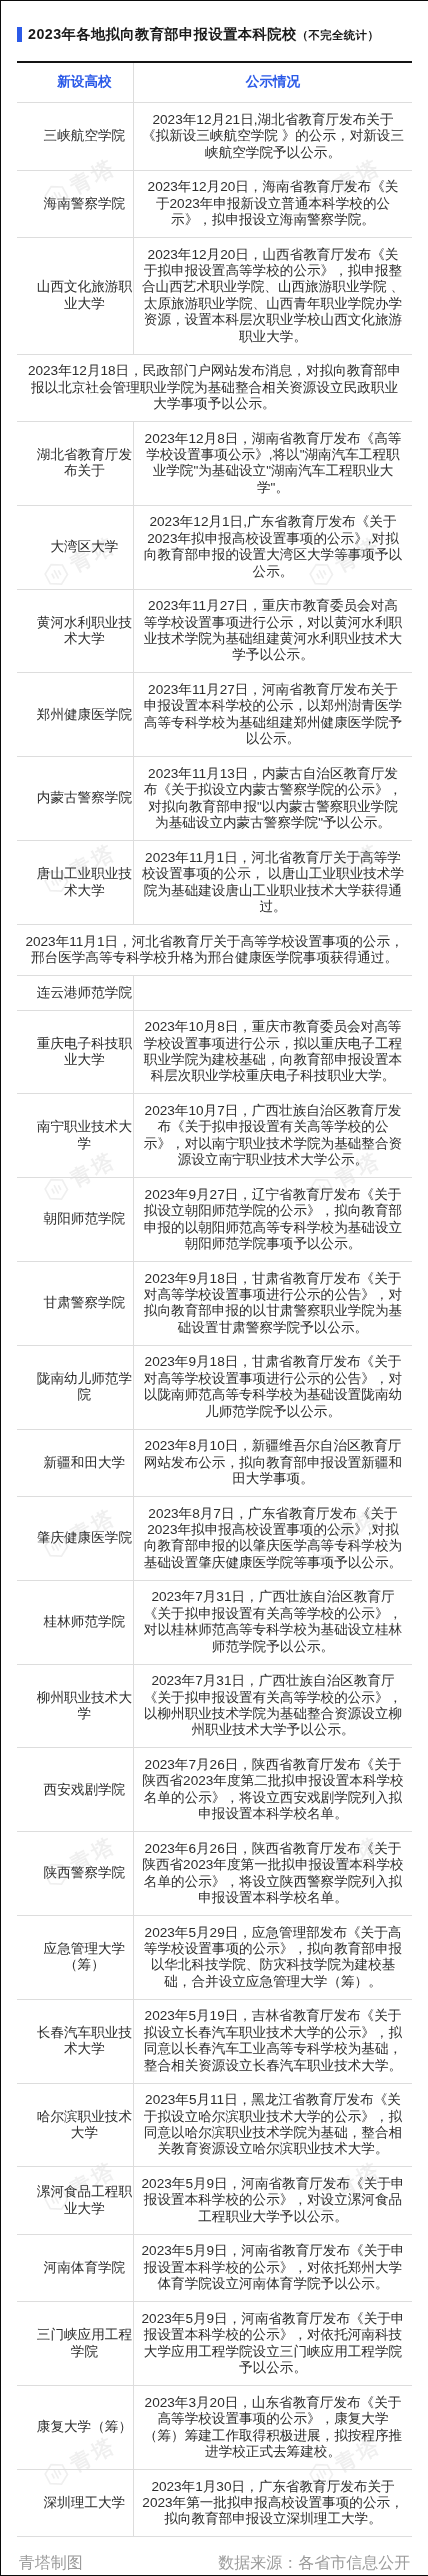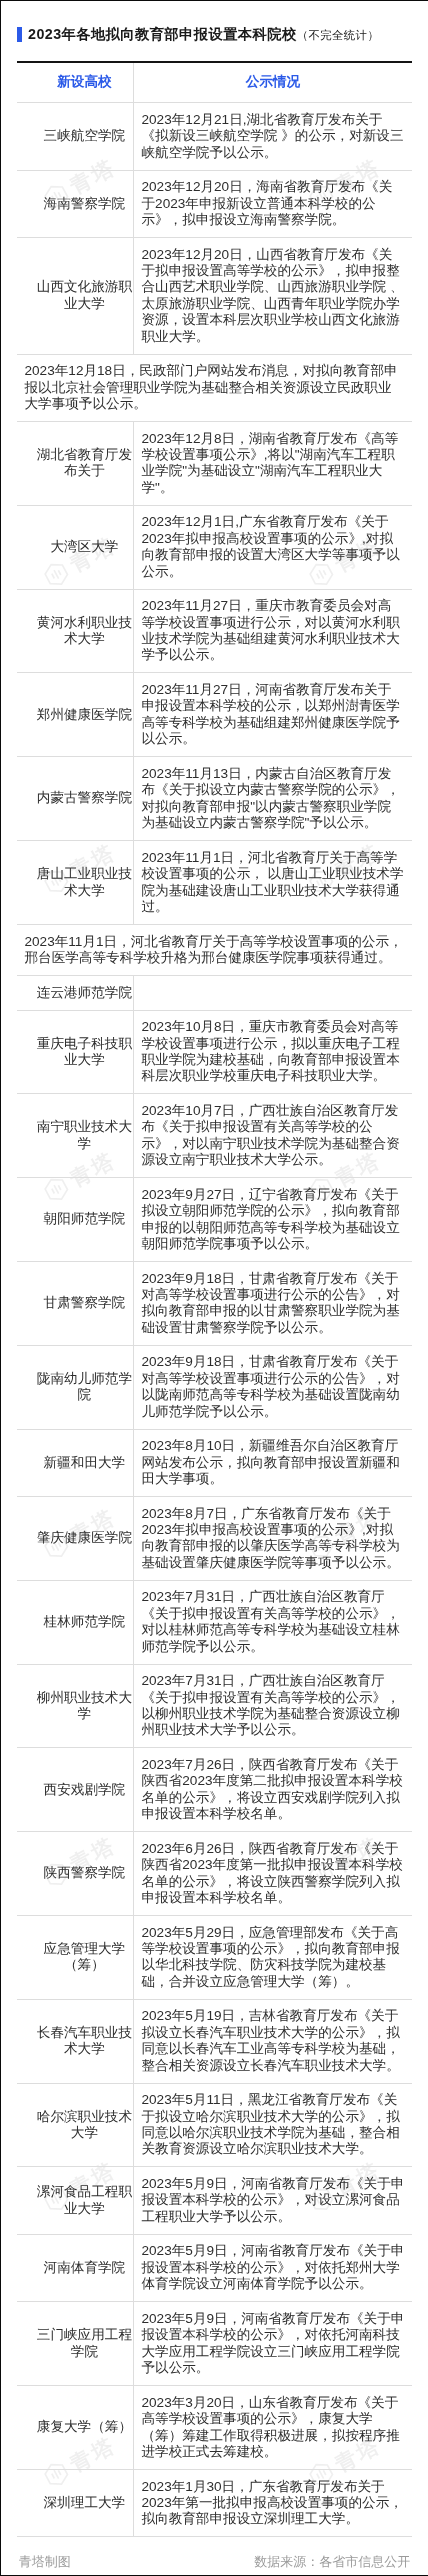--- a/index.html
+++ b/index.html
@@ -13,36 +13,36 @@
   .wm{
     position:absolute; display:flex; align-items:center; gap:4.3px;
     transform:rotate(-28deg); opacity:.06; color:#000;
   }
   .wm-text{ font-size:21.4px; font-weight:bold; letter-spacing:2.9px; white-space:nowrap; }
   .wm-logo{ width:26px; height:26px; }
   .content{ position:relative; z-index:1; padding:24px 16.4px 0 16.4px; }
   .title-row{ display:flex; align-items:center; gap:6.4px; margin-bottom:17px; }
   .accent-bar{ width:4.3px; height:15px; background:var(--accent,#2B5AE8); flex:none; }
   .page-title{ font-size:14.3px; font-weight:bold; color:#1a1a1a; white-space:nowrap; letter-spacing:0.4px; }
-  .title-suffix{ font-size:11.4px; font-weight:normal; color:#1a1a1a; }
+  .title-suffix{ font-size:11.4px; font-weight:bold; color:#1a1a1a; }
   .table{ border-top:2.1px solid #141414; }
   .t-row{ display:flex; border-bottom:0.7px solid #ddd; }
   .cell{ font-size:13.6px; line-height:16.4px; color:#2d2d2d; }
   .cell-left{
     flex:none; width:99px; border-right:0.7px solid #ddd;
     display:flex; align-items:center; justify-content:center;
     text-align:center; padding:8.6px 1.4px;margin-left:18px;
   }
-  .cell-right{ flex:1; padding:8.6px 7.1px; text-align:left; }
+  .cell-right{ flex:1; padding:8.6px 7.1px; text-align:center; }
   .t-head .cell{ color:var(--accent,#2B5AE8); font-weight:bold; }
   .t-head .cell-left{ padding:11.4px 1.4px; }
   .t-head .cell-right{ display:flex; align-items:center; justify-content:center; text-align:center; padding:11.4px 7.1px; }
   .footer{
     display:flex; justify-content:space-between; align-items:flex-start;
-    padding:15.7px 1.4px 0 1.4px; font-size:13px; color:#9b9b9b;
+    padding:15.7px 1.4px 0 1.4px; font-size:16px; color:#9b9b9b;
   }
 </style>
 </head>
 <body>
 
 <div class="page">
   <div class="watermark-layer" id="wm-layer">
   <div class="wm" style="left: 39px; top: 168px;">
     <svg class="wm-logo" viewBox="0 0 24 24" fill="none" stroke="currentColor" stroke-width="1.6">
       <path d="M12 1.8 L21 7 L21 17 L12 22.2 L3 17 L3 7 Z"></path>

